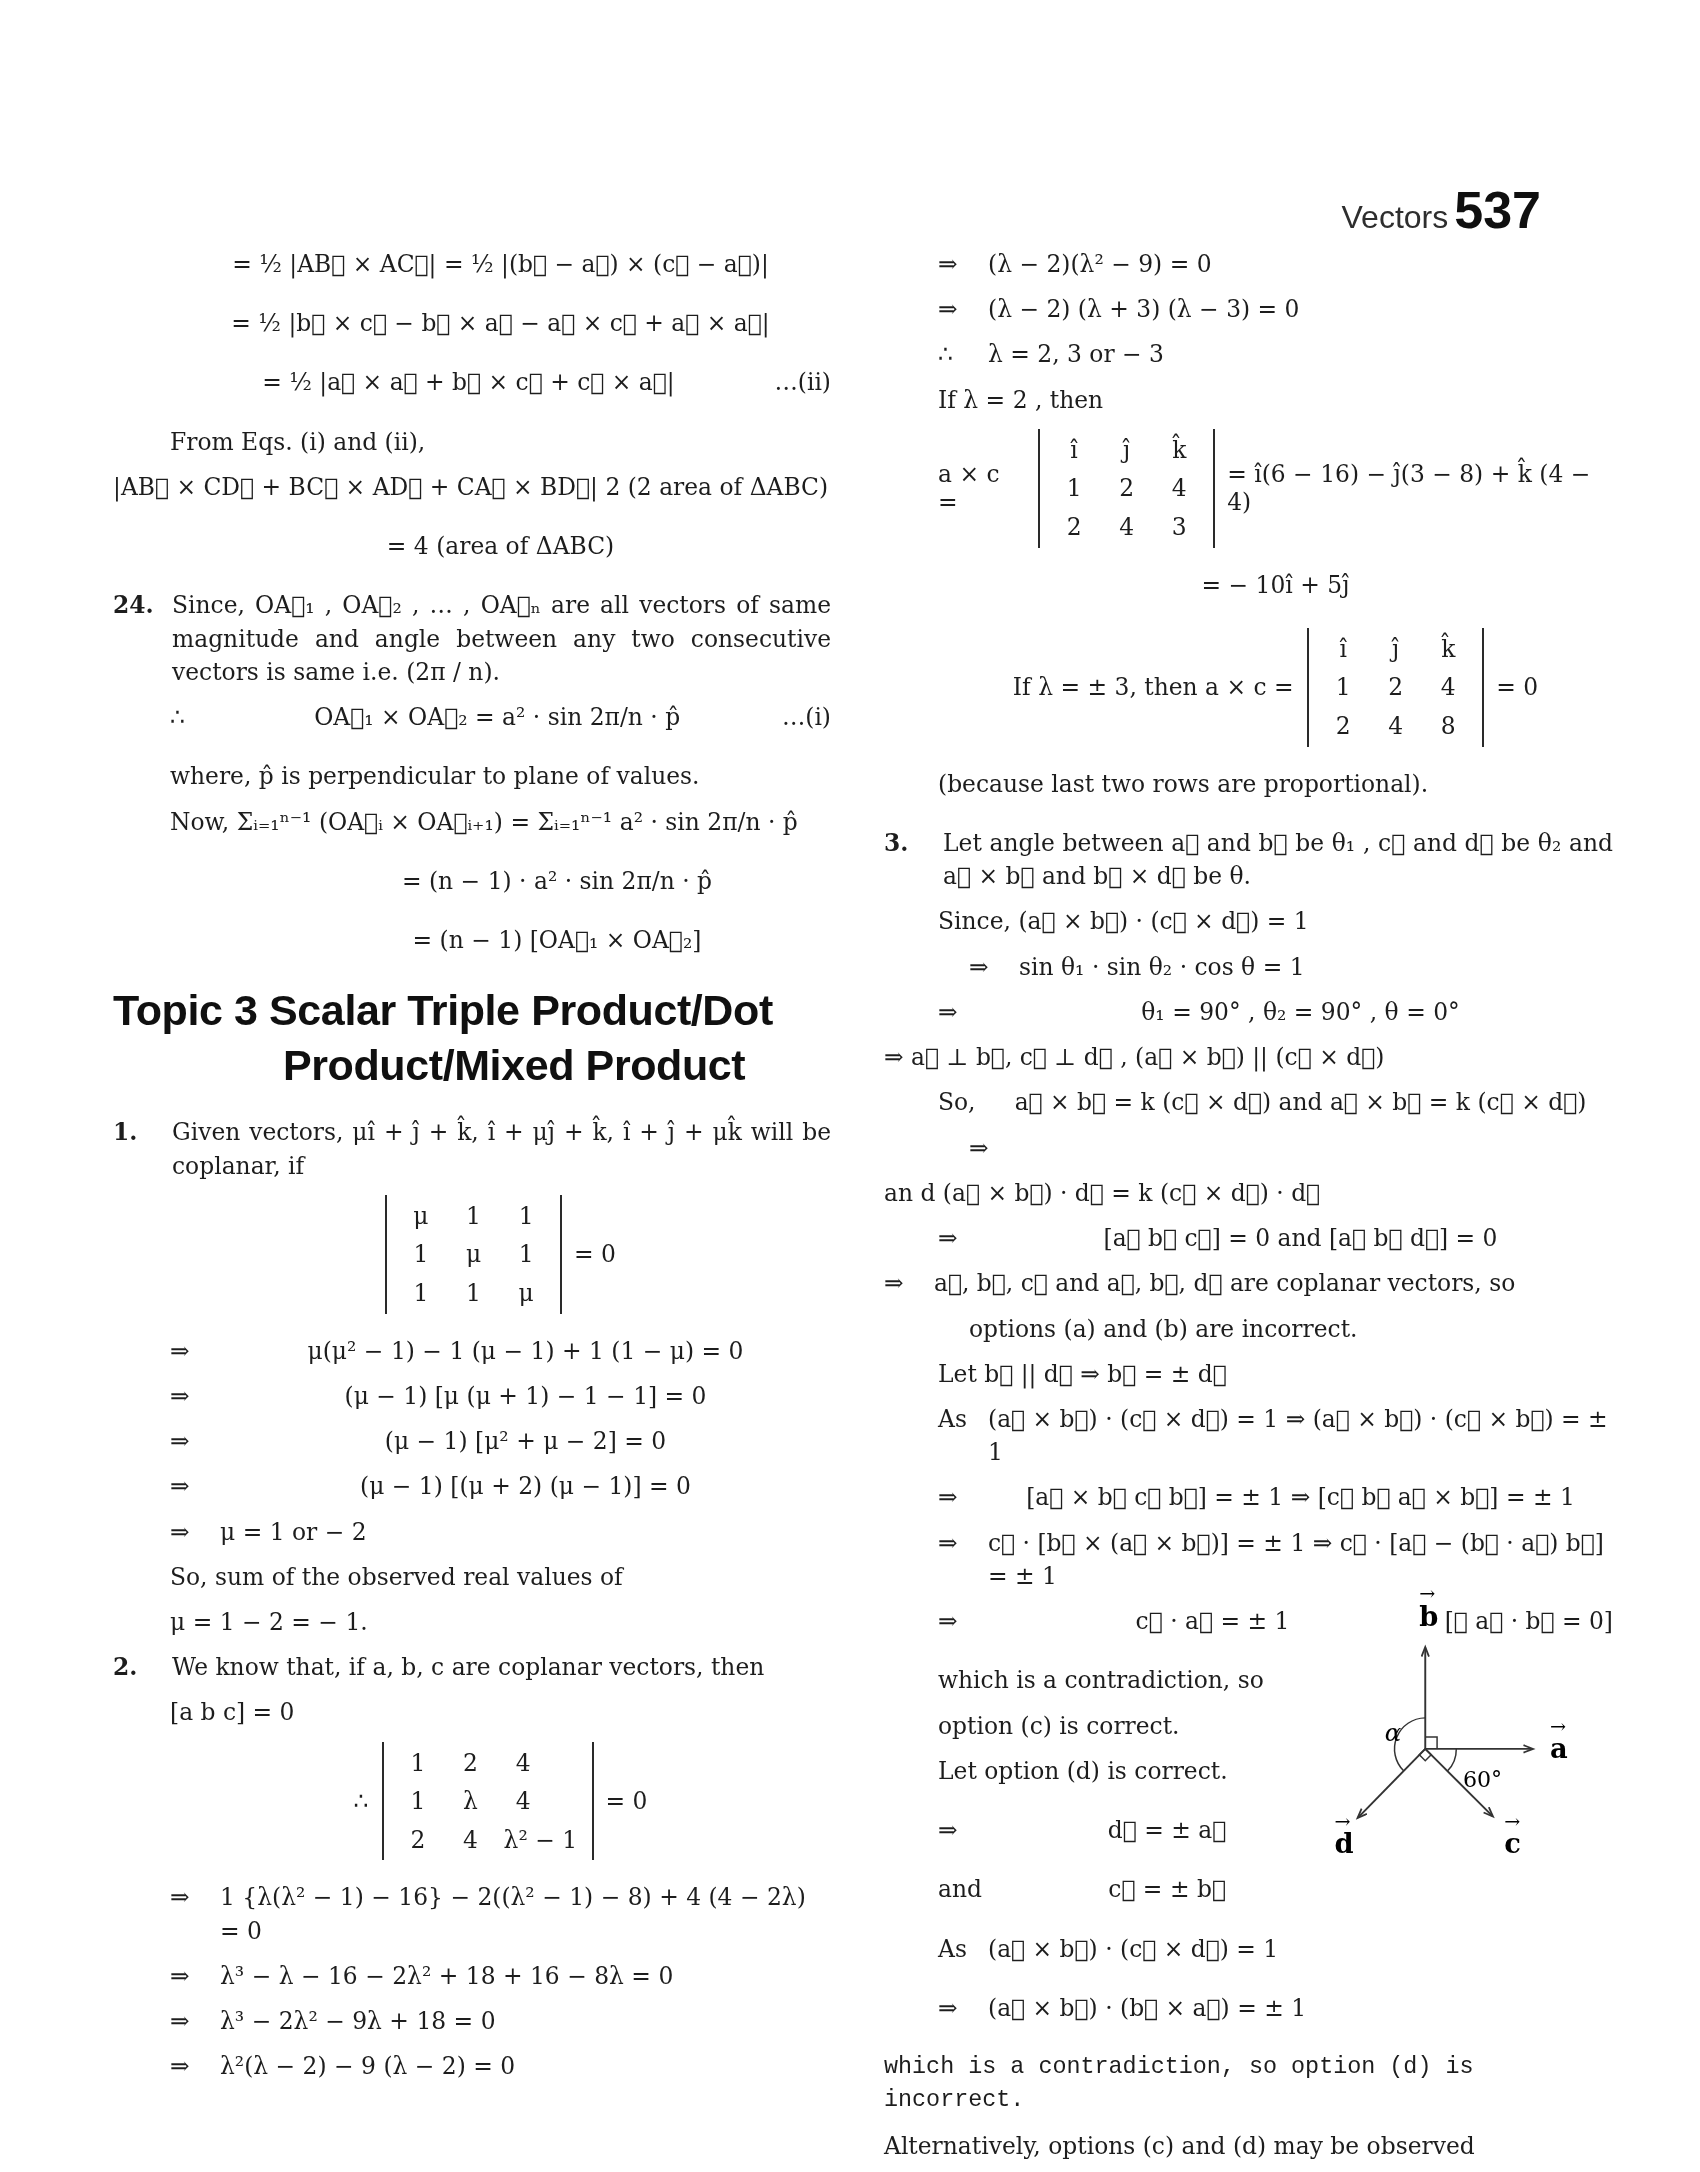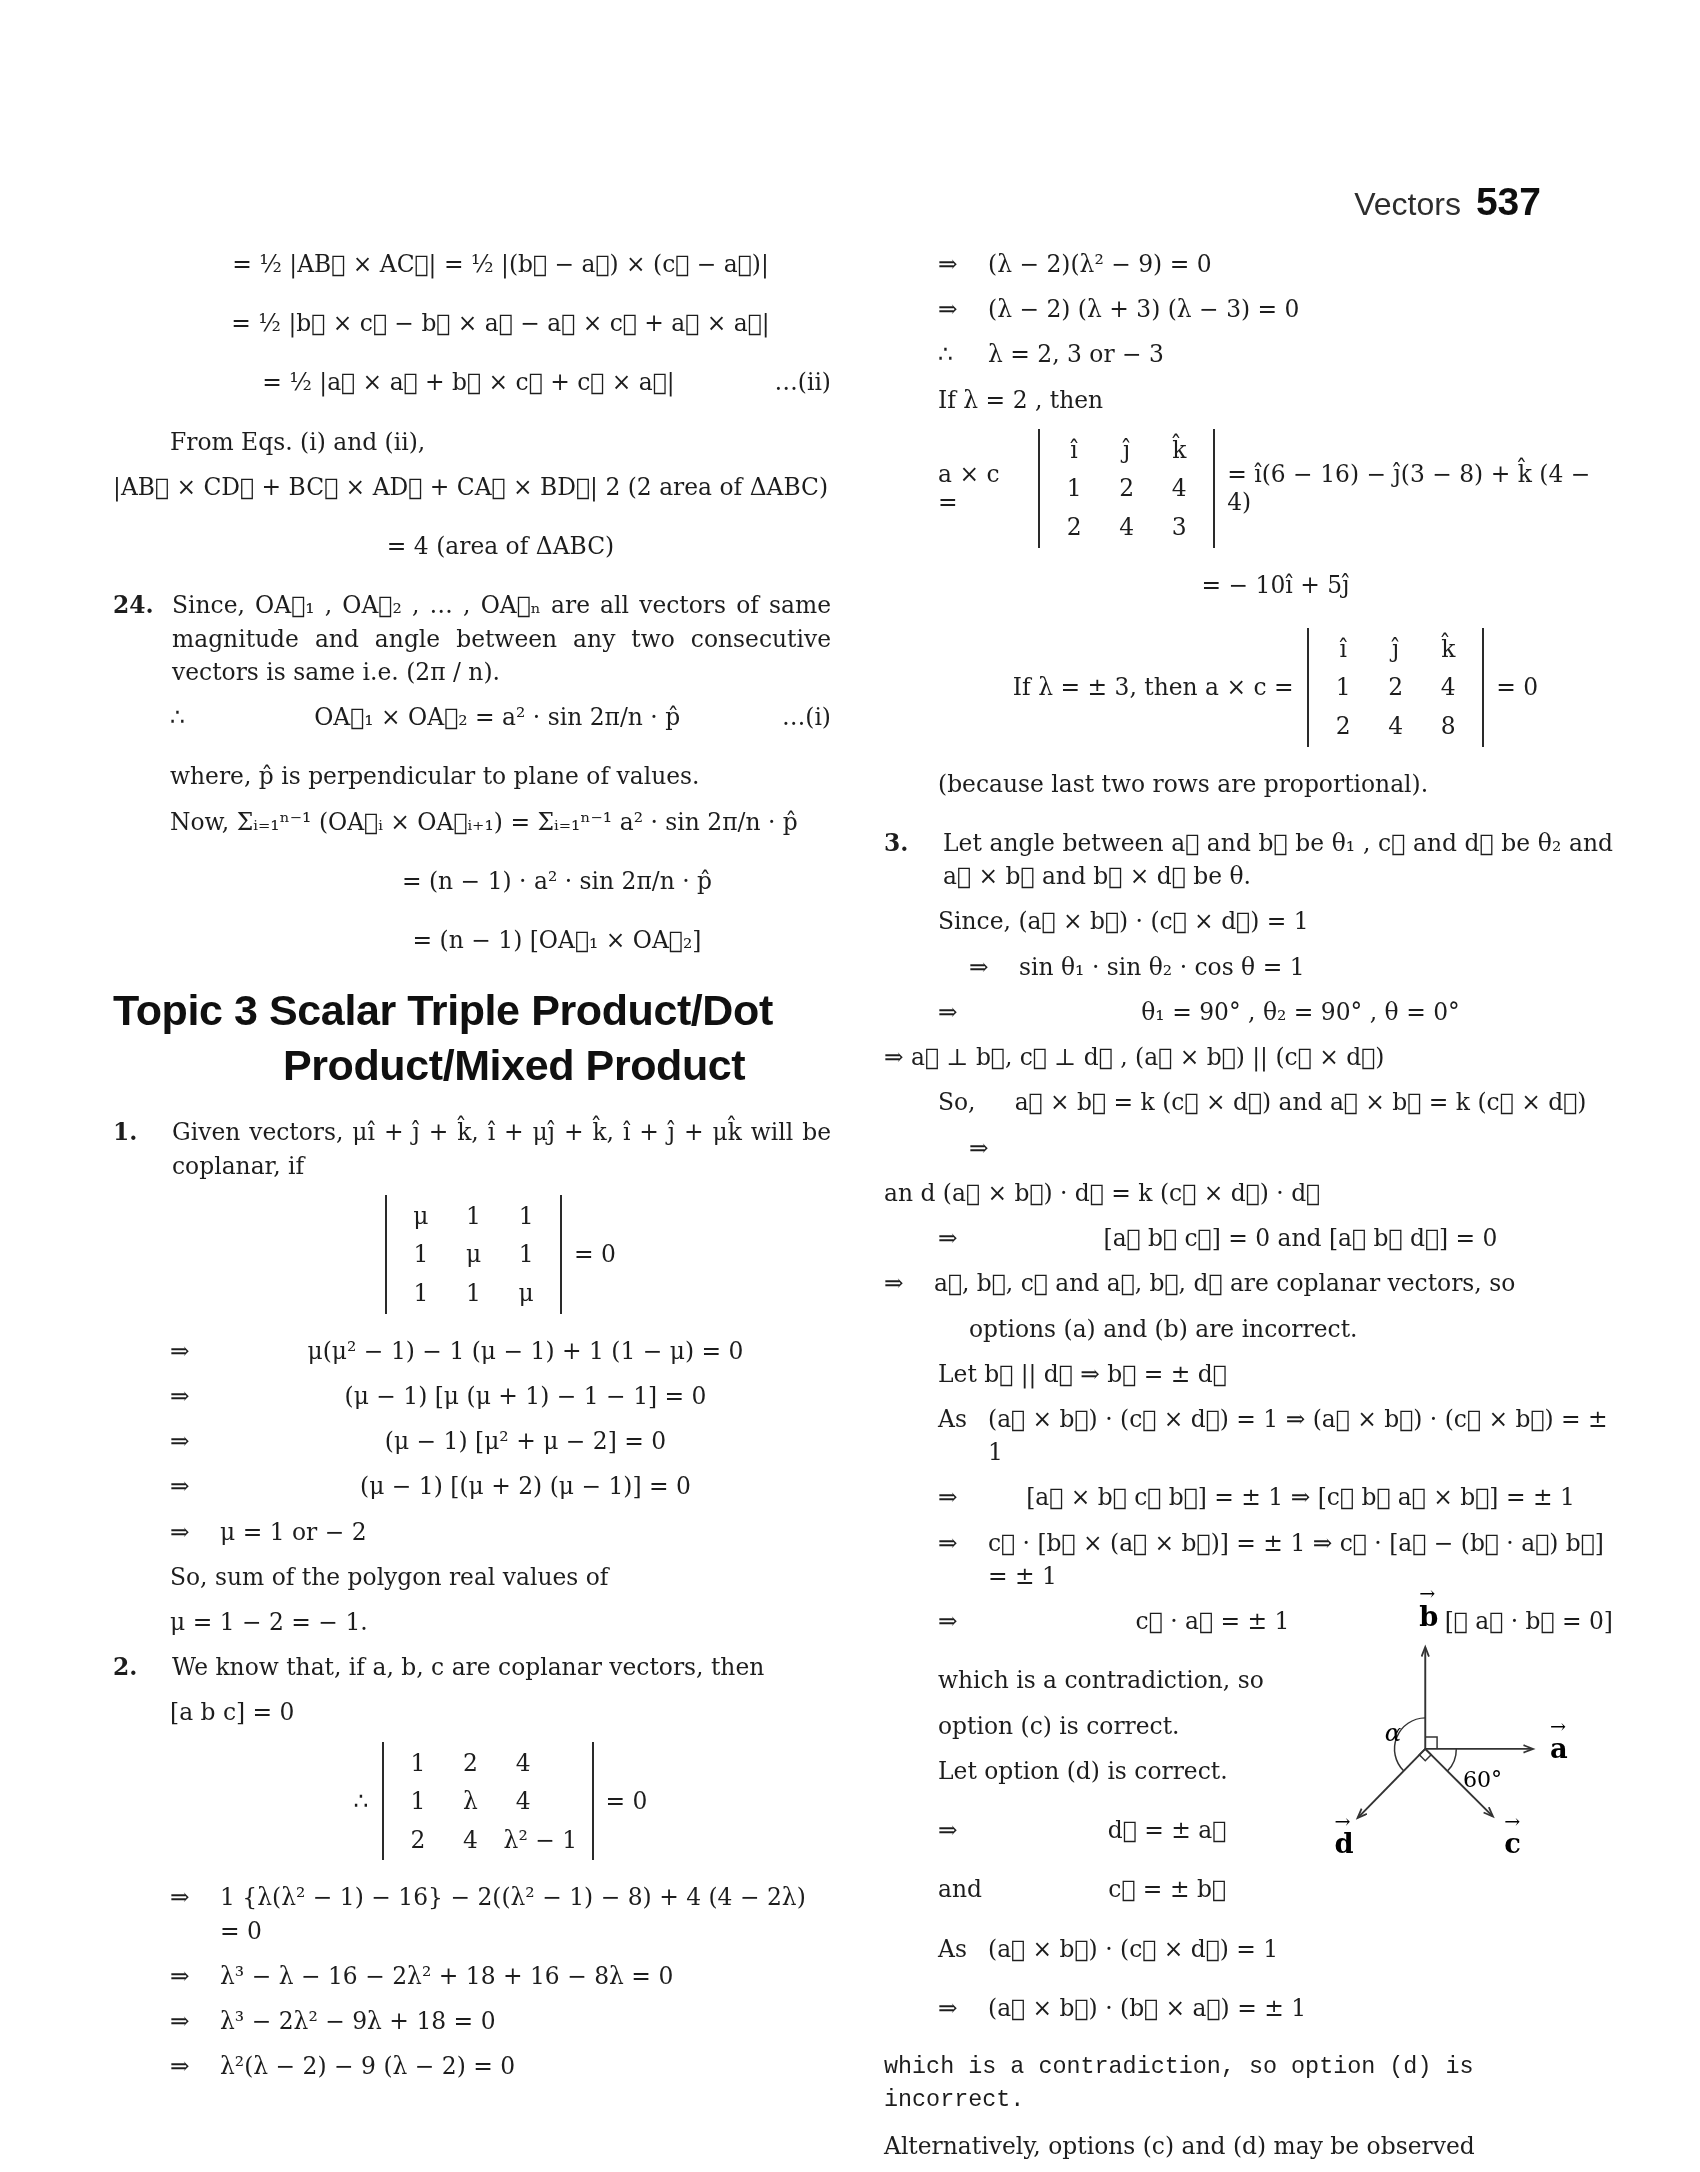--- a/index.html
+++ b/index.html
@@ -1,21 +1,21 @@
 <!DOCTYPE html>
 <html style="font-size:12px"><head>
 <meta charset="utf-8">
 <style>
   html,body{margin:0;padding:0;background:#e8e8e8;}
   .page{position:relative;width:1700px;height:2172px;background:#ffffff;overflow:hidden;
         color:#1d1d1d;font-family:"DejaVu Serif","Liberation Serif",serif;}
   
   .runhead{position:absolute;top:180px;right:159px;font-family:"Liberation Sans",sans-serif;
            font-size:32px;color:#2e2e2e;display:flex;align-items:baseline;}
-  .runhead .pg{font-weight:700;font-size:39px;margin-left:15px;color:#0f0f0f;}
+  .runhead .pg{font-weight:700;font-size:52px;margin-left:6px;color:#0f0f0f;}
   
   .col{position:absolute;top:248px;font-size:23.4px;}
   .col-left{left:113px;width:718px;}
   .col-right{left:884px;width:729px;}
   
   .ln{display:flex;align-items:baseline;line-height:1.42;margin-bottom:12px;}
   .ln.big{margin-bottom:26px;}
   .ct{flex:1;min-width:0;}
   .a-c .ct{text-align:center;}
   .a-j .ct{text-align:justify;}
@@ -141,21 +141,21 @@
       </div>
       <div class="ln a-c ind">
         <span class="lm">⇒</span>
         <span class="ct">(μ − 1) [(μ + 2) (μ − 1)] = 0</span>
       </div>
       <div class="ln a-l ind">
         <span class="lm">⇒</span>
         <span class="ct">μ = 1 or − 2</span>
       </div>
       <div class="ln a-l ind">
-        <span class="ct">So, sum of the polygon real values of</span>
+        <span class="ct">So, sum of the observed real values of</span>
       </div>
       <div class="ln a-l ind">
         <span class="ct">μ = 1 − 2 = − 1.</span>
       </div>
       <div class="ln a-j">
         <span class="num">2.</span>
         <span class="ct">We know that, if  a, b, c  are coplanar vectors, then</span>
       </div>
       <div class="ln a-l ind">
         <span class="ct">[a    b    c] = 0</span>

